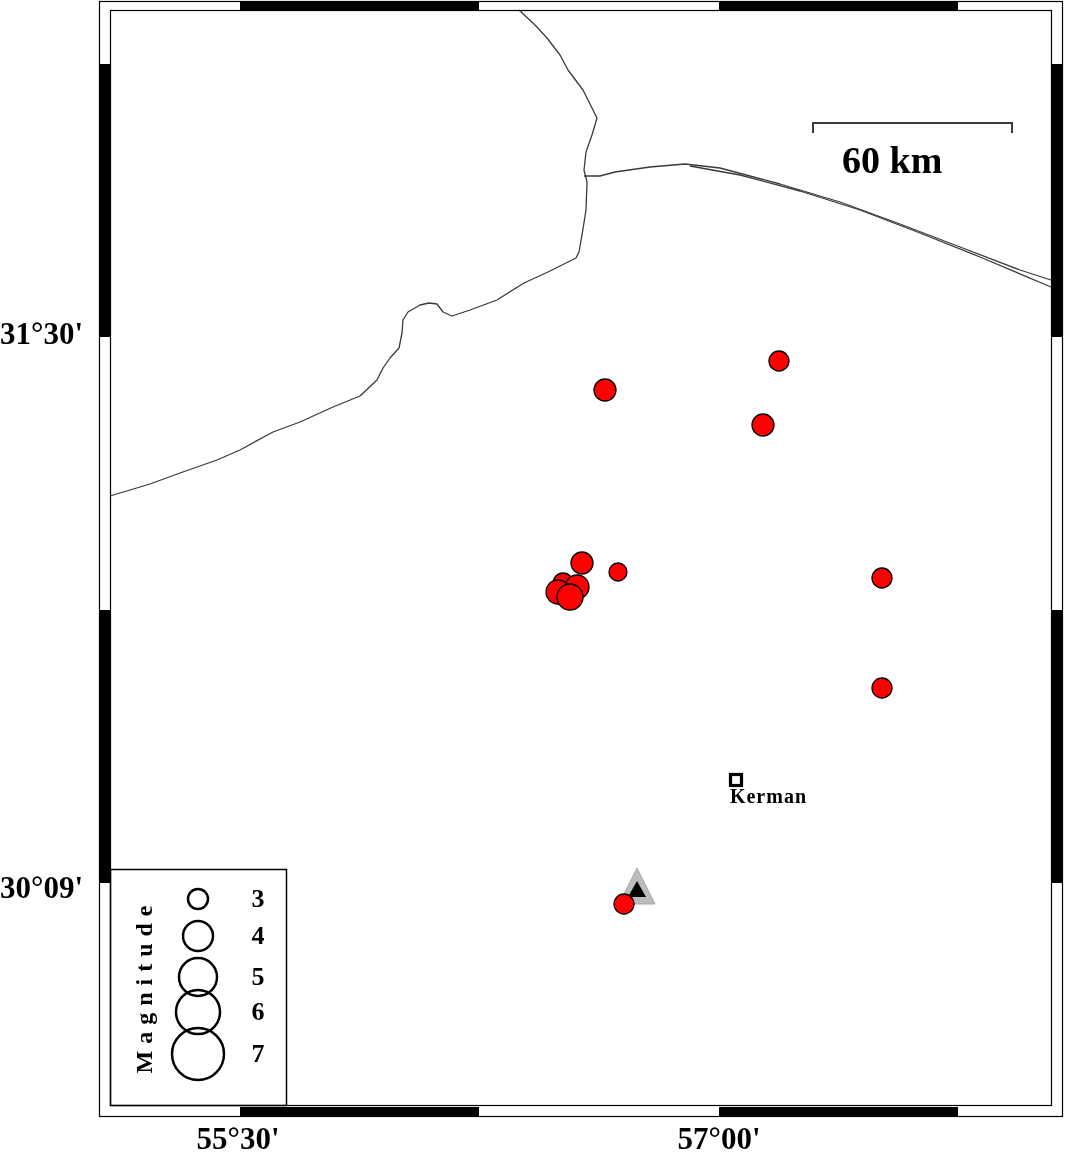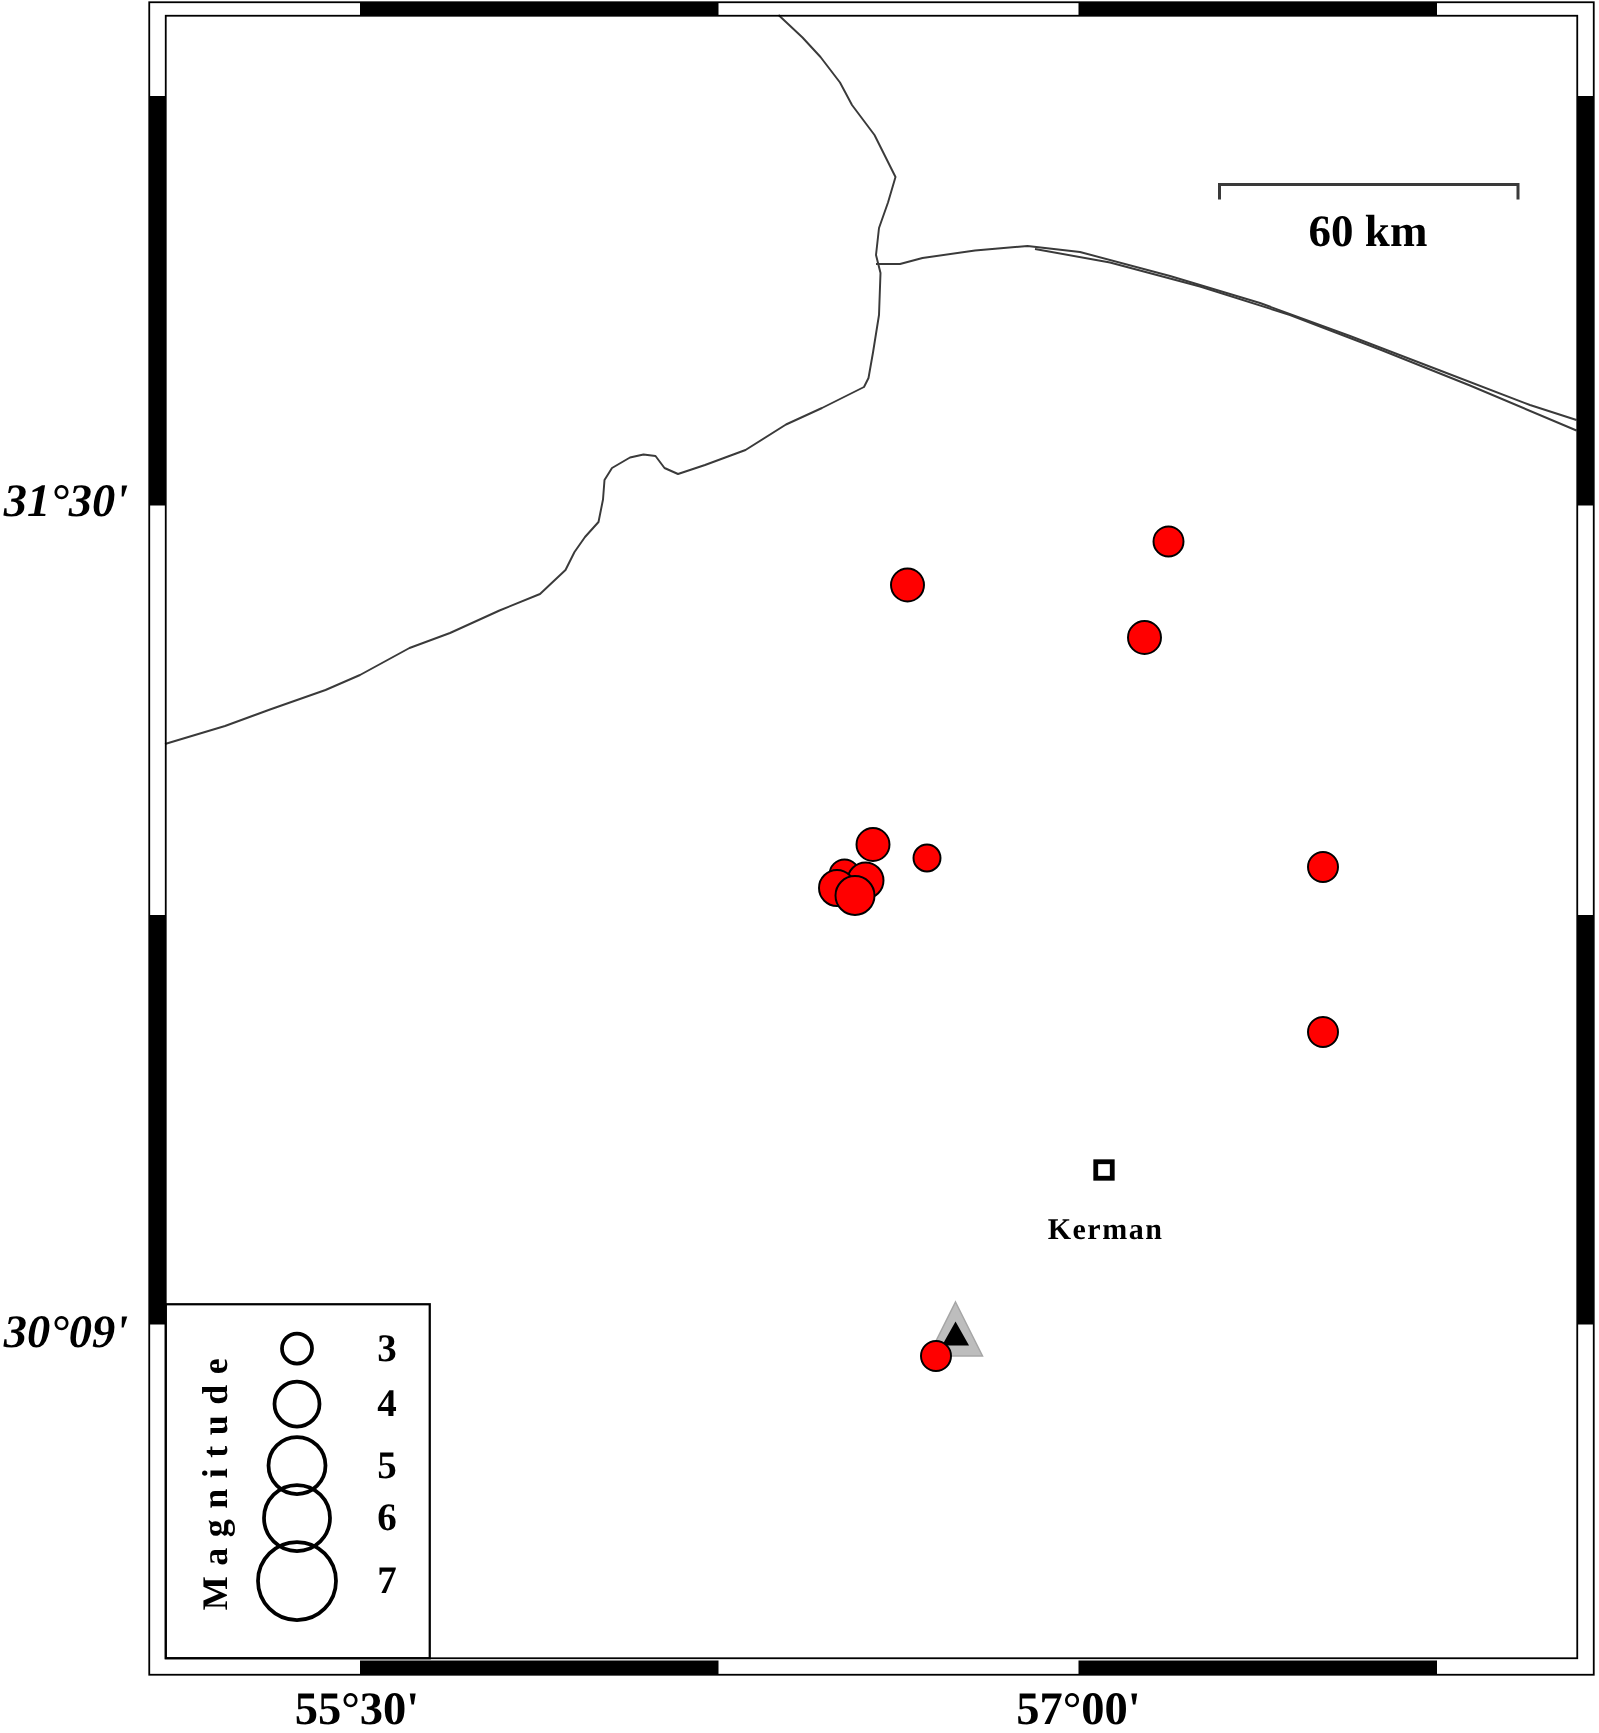--- a/index.html
+++ b/index.html
@@ -1,23 +1,23 @@
 <!DOCTYPE html>
 <html><head>
 <meta charset="utf-8">
 <style>
   html,body{margin:0;padding:0;background:#ffffff;}
   .page{position:relative;width:1066px;height:1155px;background:#ffffff;
         font-family:"Liberation Serif", serif;overflow:hidden;}
   svg{position:absolute;left:0;top:0;}
   .lbl{position:absolute;color:#000;font-weight:bold;white-space:nowrap;}
   .axis-lbl{font-size:31px;}
-  .axis-left{width:88px;text-align:center;font-style:italic;}
+  .axis-left{width:88px;text-align:left;}
   .axis-bottom{width:140px;text-align:center;}
-  .scale-lbl{font-size:30px;width:140px;text-align:center;}
+  .scale-lbl{font-size:38px;width:140px;text-align:left;}
   .city-lbl{font-size:20px;width:140px;text-align:center;letter-spacing:1px;}
   .legend-title{font-size:24px;width:220px;height:28px;text-align:center;
         letter-spacing:7px;transform:rotate(-90deg);transform-origin:center;}
   .legend-num{font-size:26px;width:44px;height:30px;line-height:30px;text-align:center;}
 </style>
 </head>
 <body>
 
 <div class="page">
 
@@ -85,21 +85,21 @@
     </g>
   </svg>
 
   <div class="lbl axis-lbl axis-left" style="left:0px;  top:316px;">31°30'</div>
   <div class="lbl axis-lbl axis-left" style="left:0px;  top:870px;">30°09'</div>
   <div class="lbl axis-lbl axis-bottom" style="left:168px; top:1121px;">55°30'</div>
   <div class="lbl axis-lbl axis-bottom" style="left:649px; top:1121px;">57°00'</div>
 
   <div class="lbl scale-lbl" style="left:842px; top:138px;">60 km</div>
 
-  <div class="lbl city-lbl" style="left:667px; top:809px;">Kerman</div>
+  <div class="lbl city-lbl" style="left:667px; top:785px;text-align:right;">Kerman</div>
 
   <div class="lbl legend-title" style="left:35px; top:972px;">Magnitude</div>
 
   <div class="lbl legend-num" style="left:236px; top:884px;">3</div>
   <div class="lbl legend-num" style="left:236px; top:921px;">4</div>
   <div class="lbl legend-num" style="left:236px; top:962px;">5</div>
   <div class="lbl legend-num" style="left:236px; top:997px;">6</div>
   <div class="lbl legend-num" style="left:236px; top:1039px;">7</div>
 
 </div>

